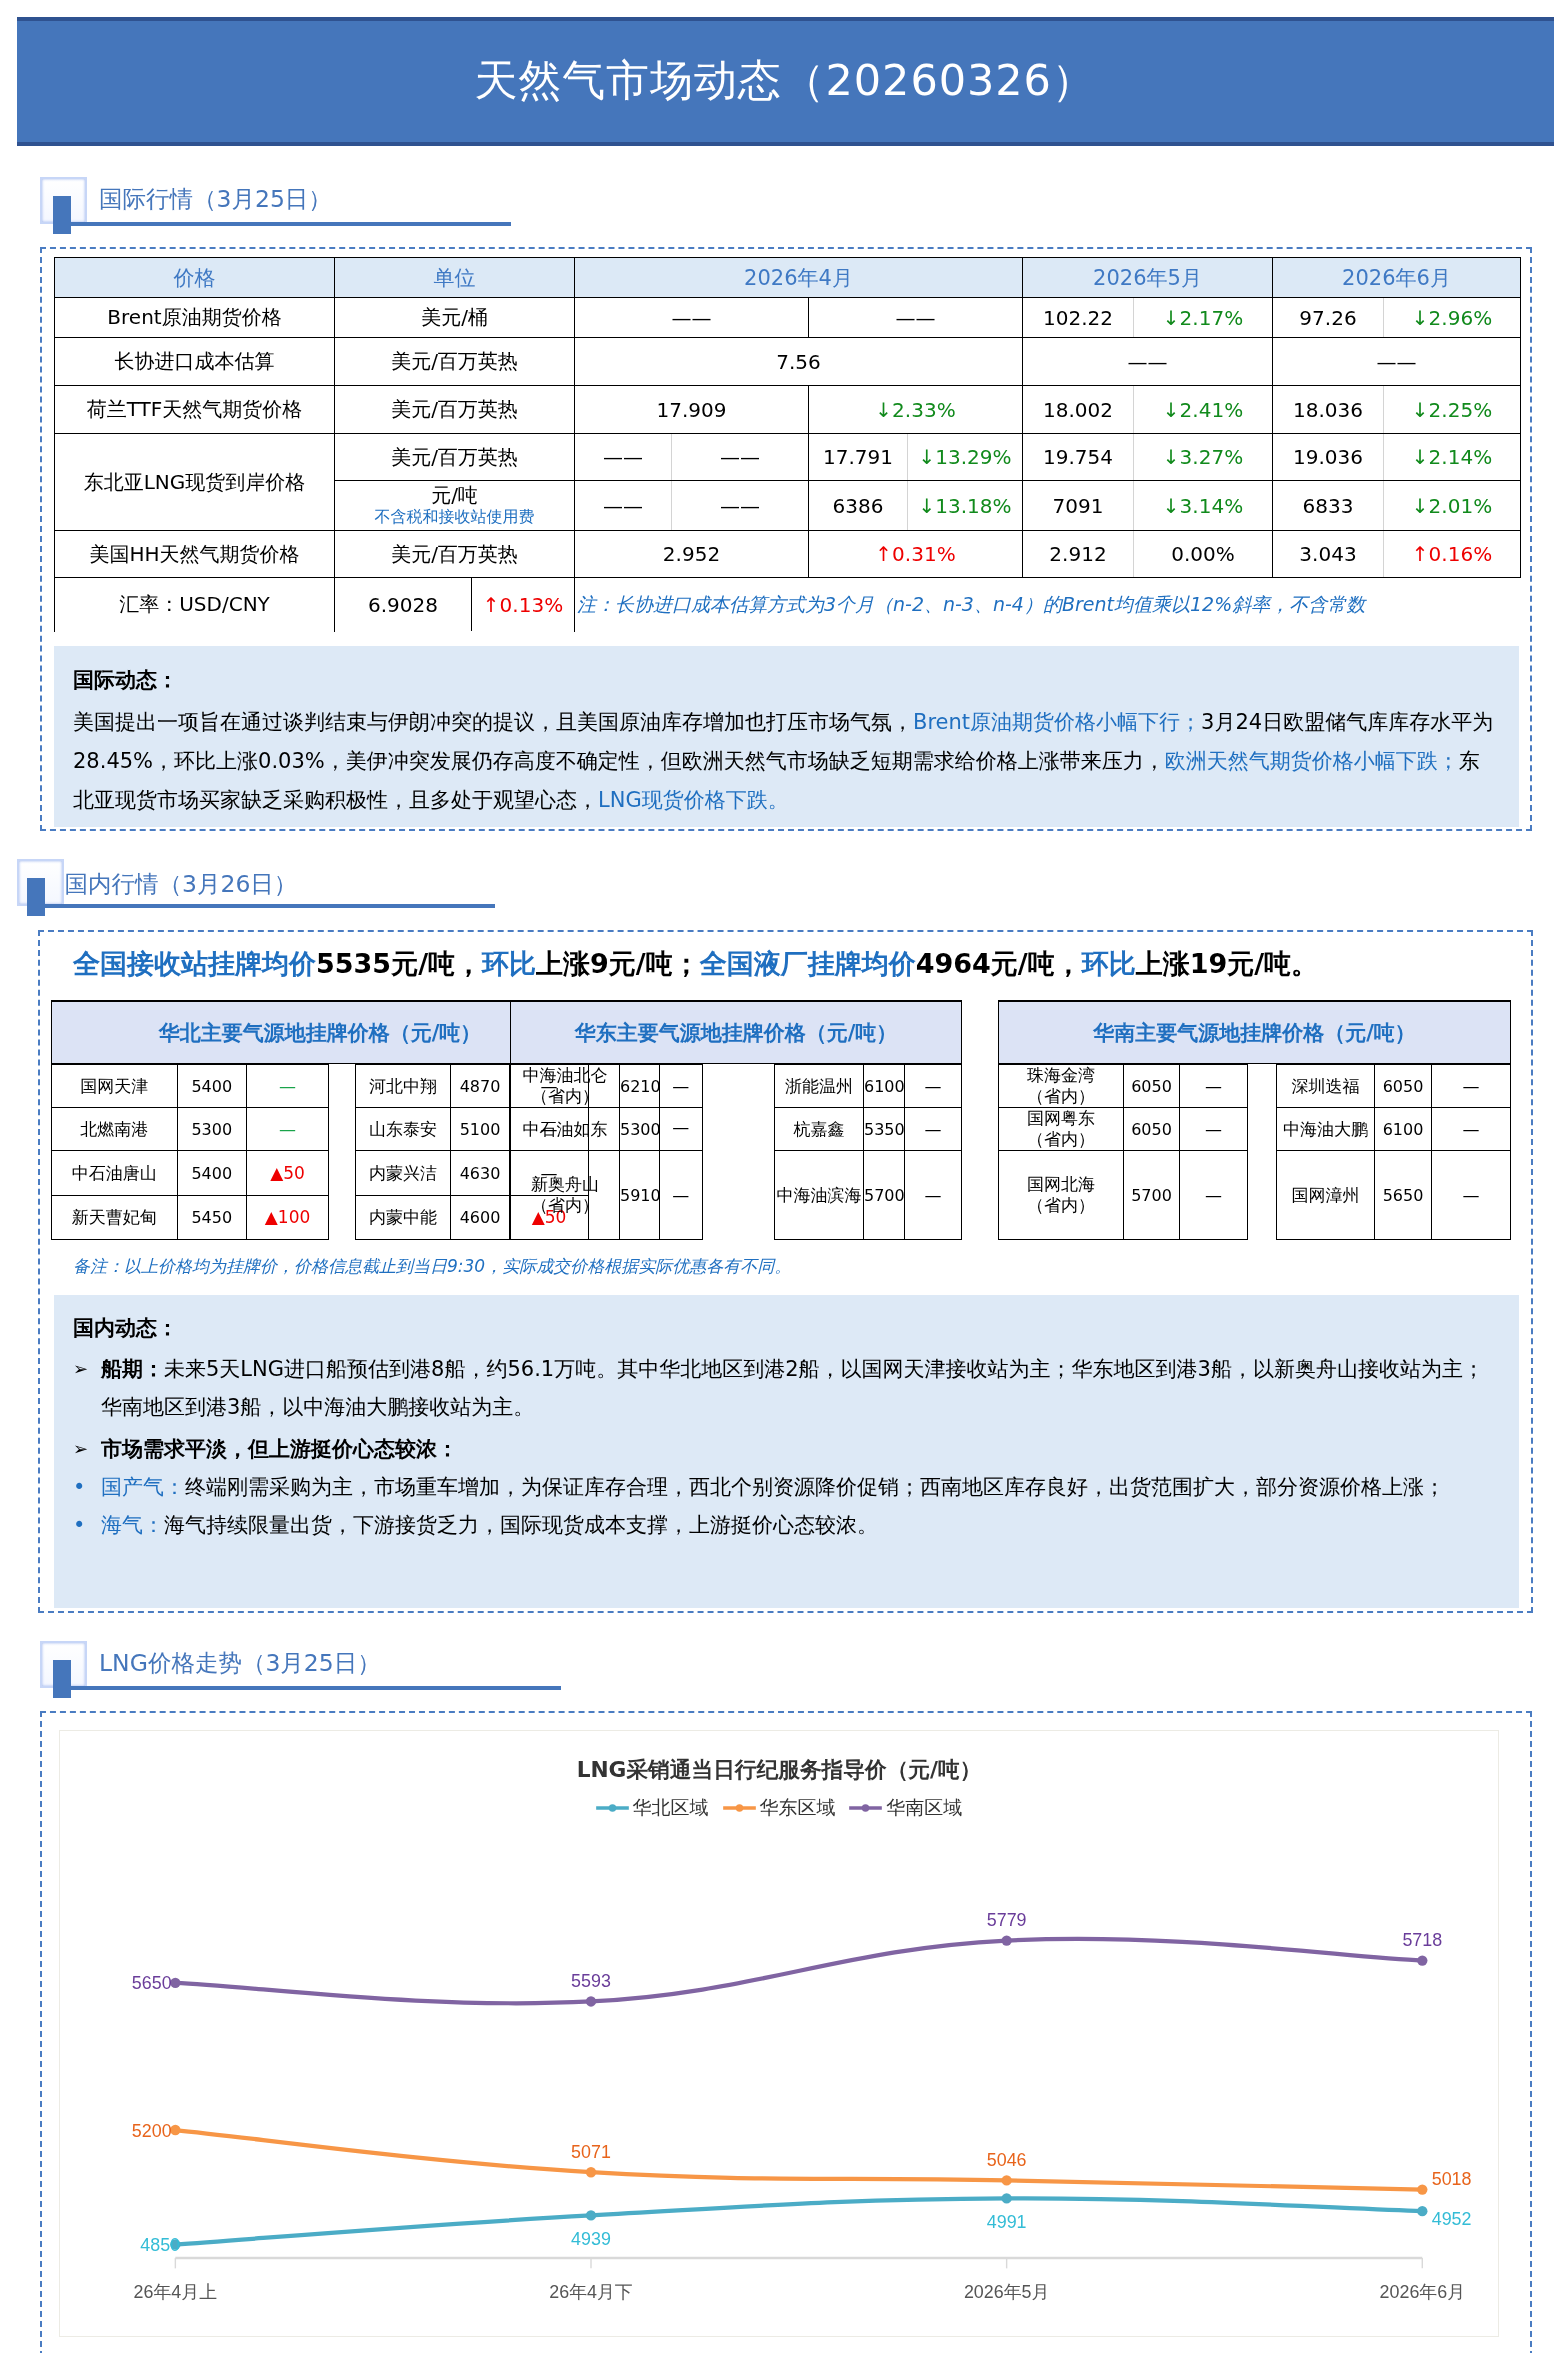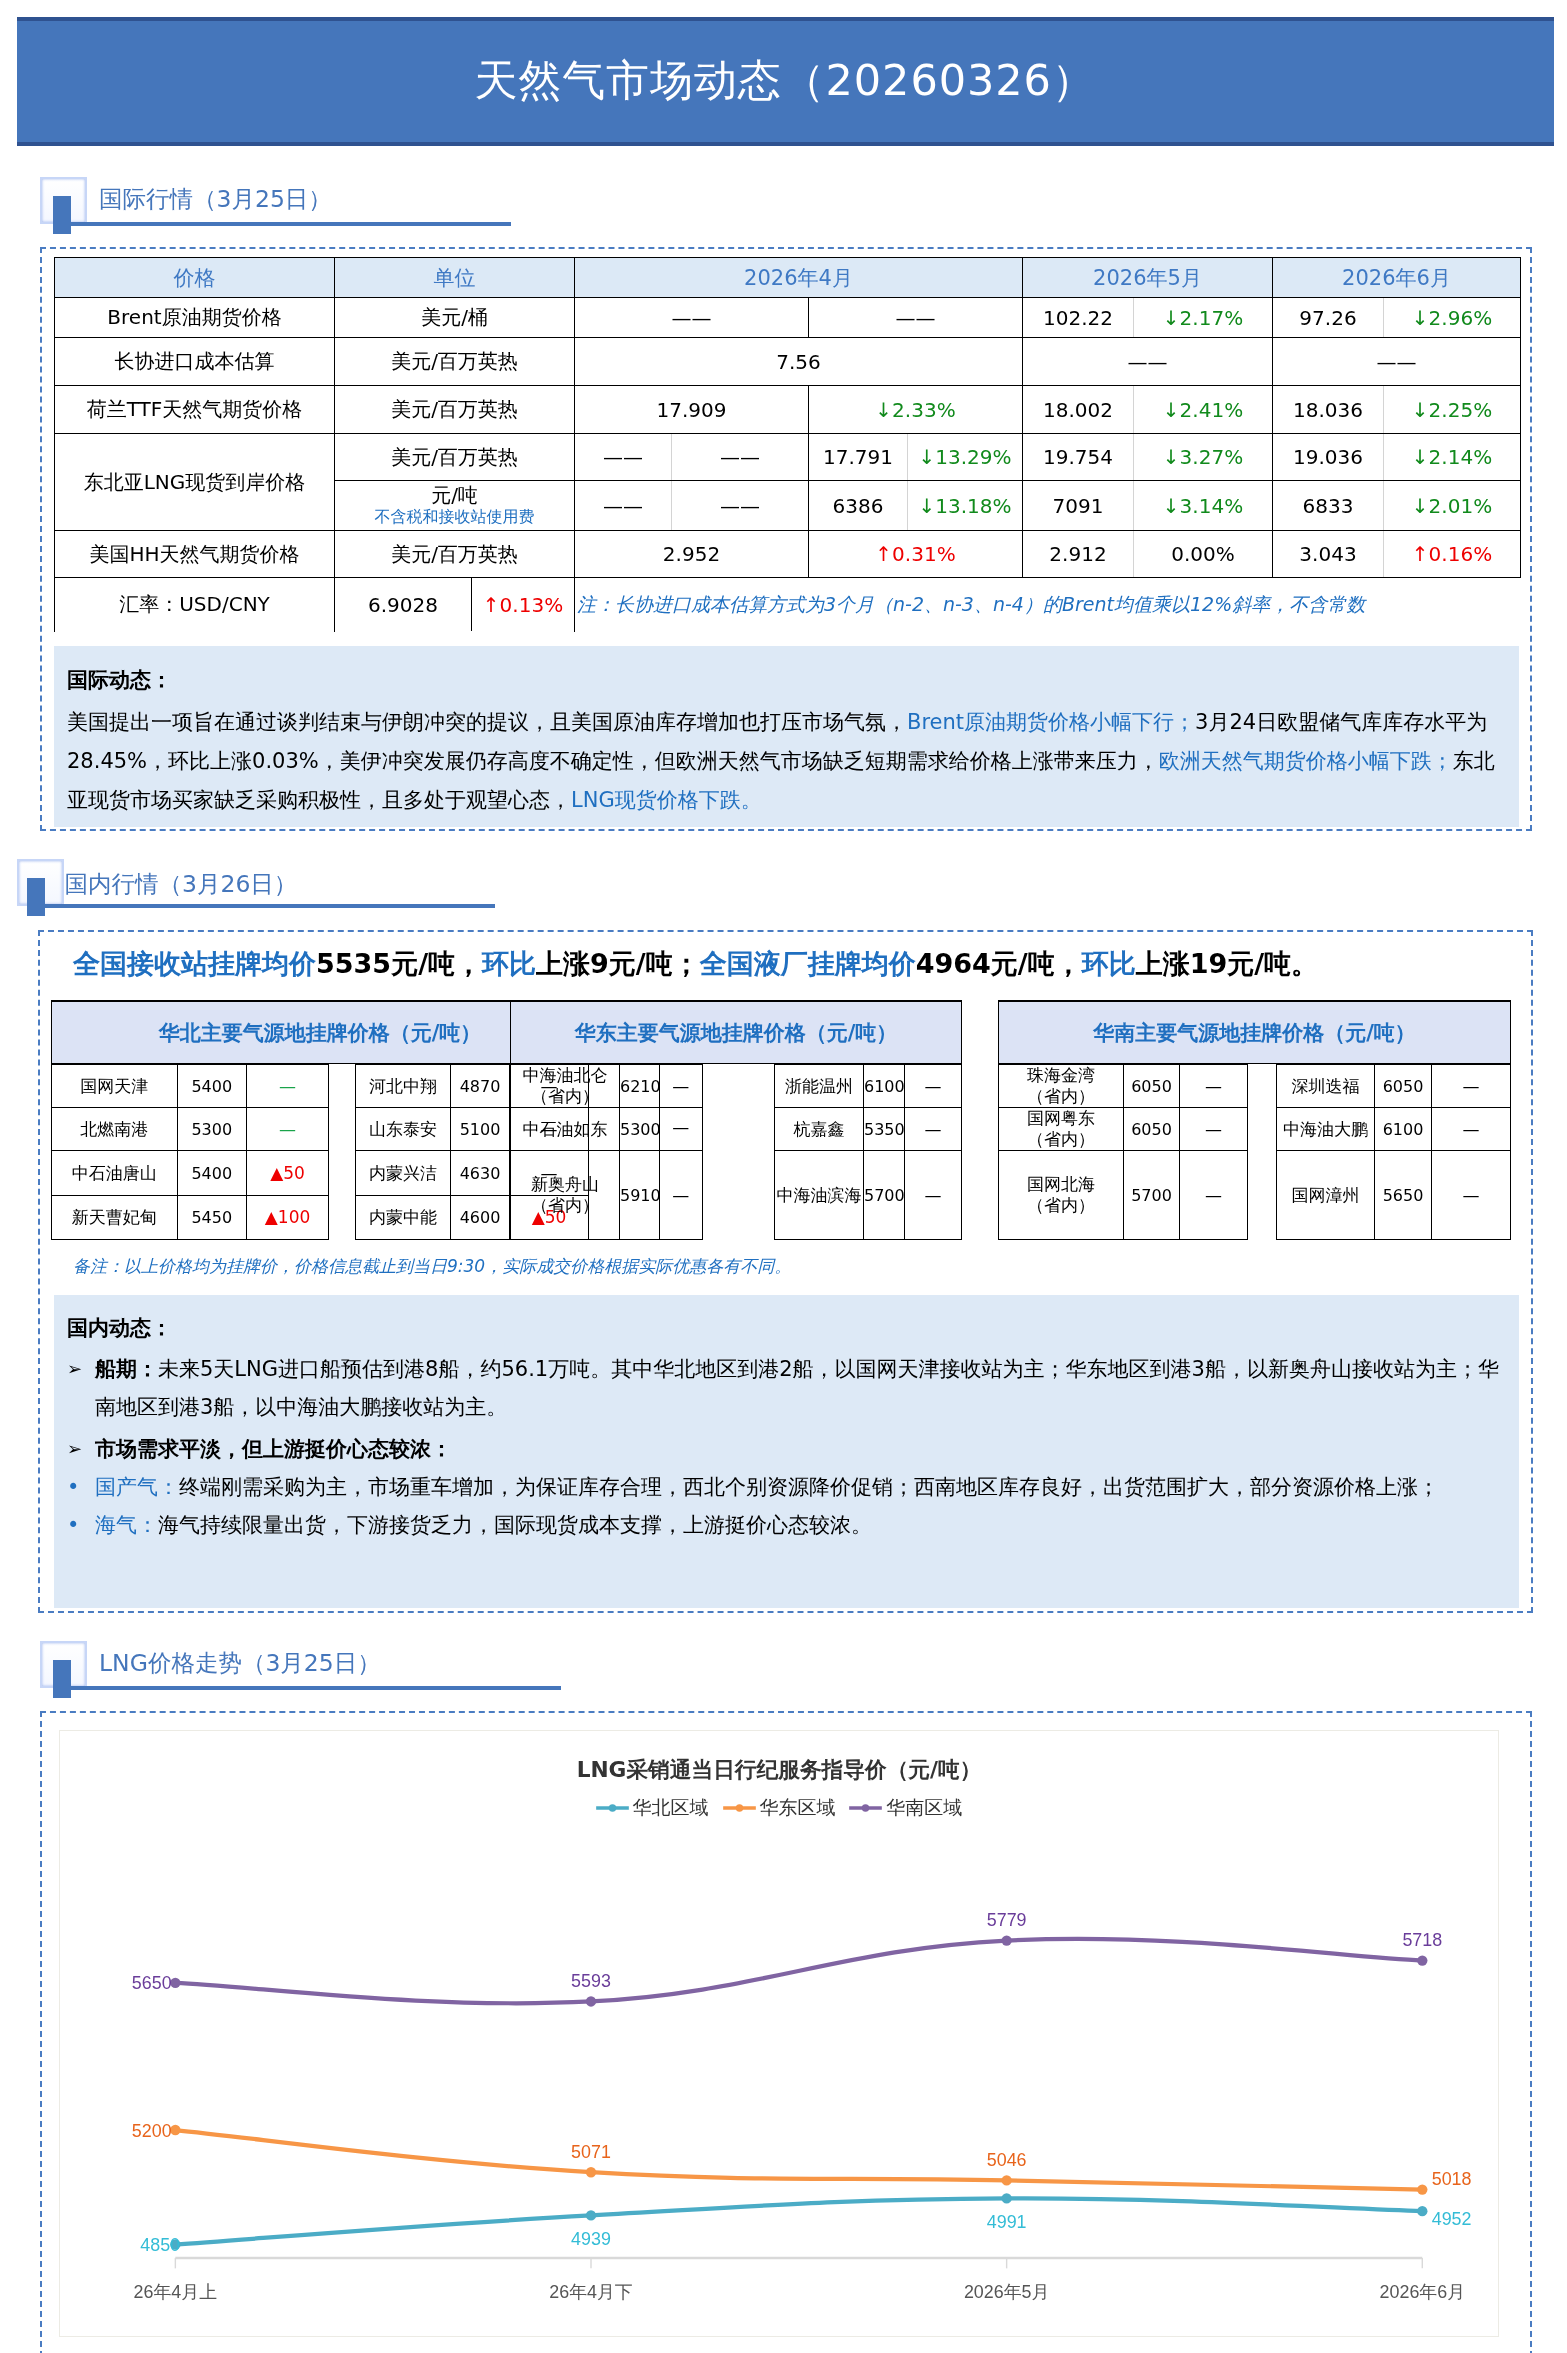--- a/index.html
+++ b/index.html
@@ -31,21 +31,21 @@
   table.intl td.light-l { border-left: 0.9px solid #d4d4d4; }
   table.intl td.light-r { border-right: 0.9px solid #d4d4d4; }
   table.intl td.light-t { border-top: 0.9px solid #d4d4d4; }
   .green { color: #118a1c; }
   .red { color: #ee0000; }
   .blue { color: #1f6fc0; }
   .sub-blue { color: #1f6fc0; font-size: 16px; display: block; }
   .note-cell { text-align: left !important; color: #1f6fc0; font-style: italic; font-weight: bold; font-size: 19px !important; border: none !important; padding-left: 1.9px; white-space: nowrap; }
 
   
-  .dyn { background: #dde9f6; padding: 14px 13px; font-size: 21px; line-height: 40px; }
+  .dyn { background: #dde9f6; padding: 14px 19px; font-size: 21px; line-height: 40px; }
   .dyn .hdr { font-weight: bold; margin-bottom: 2.8px; }
   .dyn .hl { color: #1f6fc0; }
   .dyn .bullet-row { display: flex; }
   .dyn .arrow { width: 28px; flex: none; font-size: 18px; }
   .dyn .dot { color: #1f6fc0; width: 28px; flex: none; display: inline-block; }
 
   
   .region { position: absolute; top: 1000px; border-top: 2.4px solid #000; }
   .region .rhead { height: 62px; background: #dce3f5; color: #1f6fc0; font-size: 21px; font-weight: bold; display: flex; align-items: center; justify-content: center; border-left: 1.4px solid #000; border-right: 1.4px solid #000; border-bottom: 1.9px solid #000; }
   .region .cols { display: flex; justify-content: space-between; }

